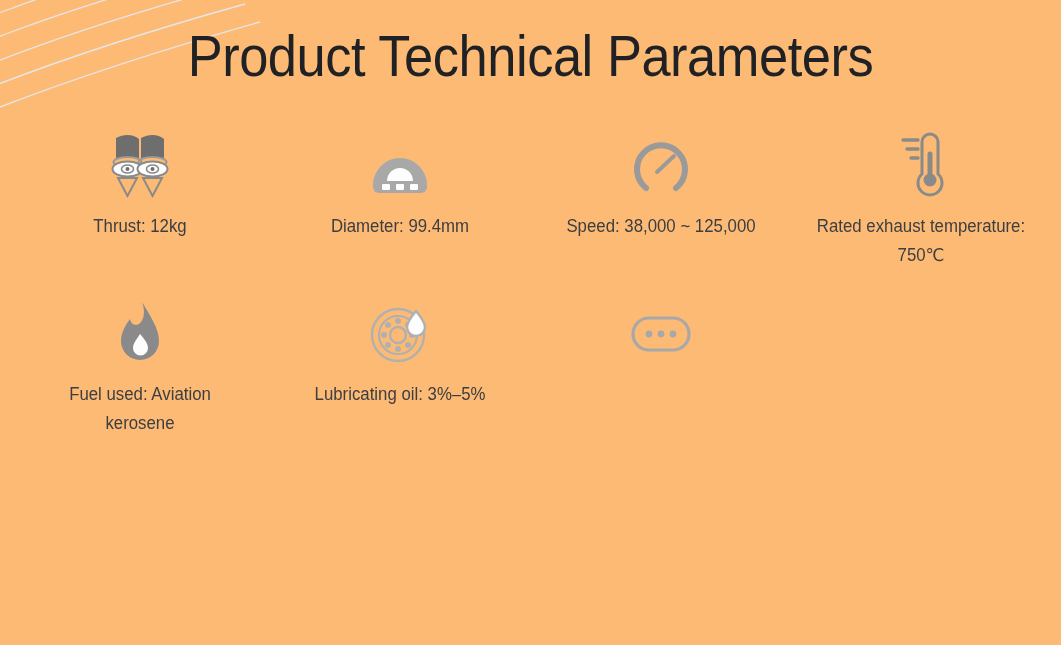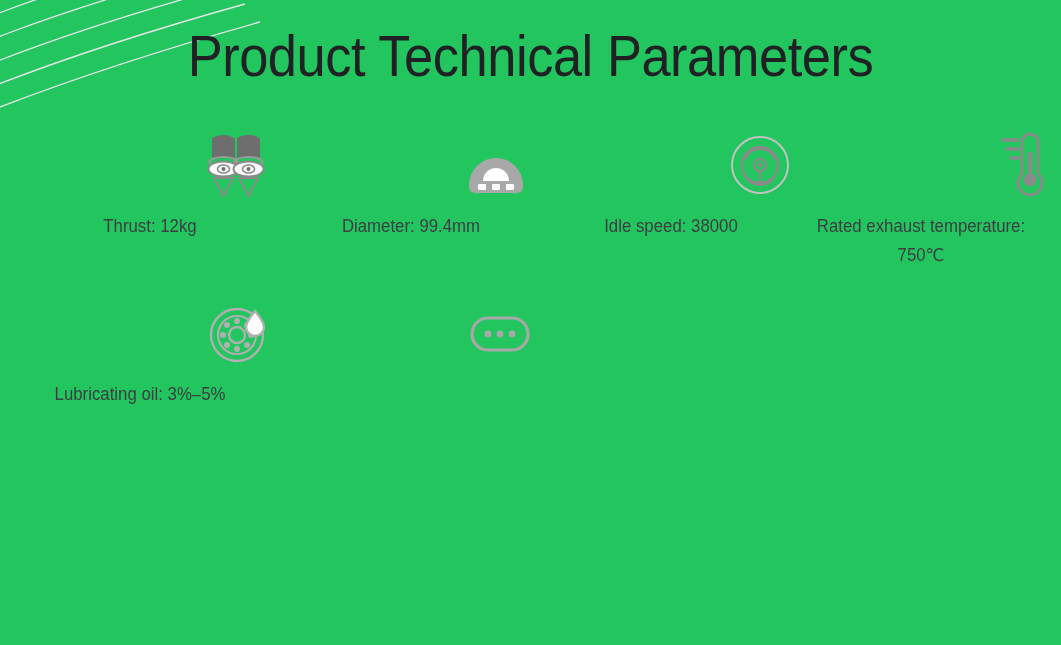--- a/index.html
+++ b/index.html
@@ -4,21 +4,21 @@
 <style>
   html, body {
     margin: 0;
     padding: 0;
     background: #ffffff;
   }
   #page {
     position: relative;
     width: 1061px;
     height: 645px;
-    background: #22c55e;
+    background: #fdba74;
     overflow: hidden;
     font-family: "Liberation Sans", "DejaVu Sans", sans-serif;
   }
 
   
   #deco {
     position: absolute;
     top: -40px;
     left: -130px;
     width: 420px;
@@ -49,21 +49,21 @@
     top: 128px;
     left: 10px;
     width: 1041px;
     display: grid;
     grid-template-columns: repeat(4, 1fr);
     grid-template-rows: 168px 174px 168px;
   }
   .cell {
     display: flex;
     flex-direction: column;
-    align-items: flex-end;
+    align-items: center;
   }
   .icon-wrap {
     height: 74px;
     display: flex;
     align-items: center;
     justify-content: center;
   }
   .cell-label {
     margin-top: 10px;
     width: 240px;
@@ -129,56 +129,63 @@
           <rect x="45" y="47" width="8" height="6" rx="1" fill="#fdfdfd"></rect>
         </svg>
       </div>
       <div class="cell-label">
         <span>Diameter: 99.4mm</span>
       </div>
     </div>
 
 
 
-
     <div class="cell">
       <div class="icon-wrap">
         <svg width="62" height="62" viewBox="0 0 62 62">
-          <circle cx="31" cy="31" r="28" fill="none" stroke="#c2c2c2" stroke-width="2"></circle>
-          <circle cx="31" cy="31" r="18" fill="none" stroke="#8a8a8a" stroke-width="2.4"></circle>
-          <circle cx="31" cy="31" r="6" fill="none" stroke="#8a8a8a" stroke-width="2.4"></circle>
-          <circle cx="31" cy="31" r="2.4" fill="#8a8a8a"></circle>
-          <path d="M31,37 L31,49" stroke="#8a8a8a" stroke-width="2.4"></path>
-          <path d="M17,44 A18,18 0 0,0 45,44" fill="none" stroke="#8a8a8a" stroke-width="2.4"></path>
-          <path d="M15,26 A17,17 0 0,1 47,26" fill="none" stroke="#8a8a8a" stroke-width="2.4"></path>
-        </svg>
-      </div>
-      <div class="cell-label">
-        <span>Idle speed: 38000</span>
-      </div>
-    </div>
+          <path d="M16,54 A24,24 0 1,1 46,54" fill="none" stroke="#9a9a9a" stroke-width="6" stroke-linecap="round"></path>
+          <path d="M27,38 L44,22" fill="none" stroke="#9a9a9a" stroke-width="4" stroke-linecap="round"></path>
+        </svg>
+      </div>
+      <div class="cell-label wide">
+        <span>Speed: 38,000 ~ 125,000</span>
+      </div>
+    </div>
+
 
     <div class="cell">
       <div class="icon-wrap">
         <svg width="60" height="66" viewBox="0 0 60 66">
           <path d="M31,10 A8,8 0 0,1 47,10 L47,42 A12,12 0 1,1 31,42 Z" fill="none" stroke="#8a8a8a" stroke-width="3"></path>
           <path d="M39,22 L39,46" stroke="#8a8a8a" stroke-width="5" stroke-linecap="round"></path>
           <circle cx="39" cy="48" r="6.5" fill="#8a8a8a"></circle>
           <path d="M12,8 L27,8" stroke="#8a8a8a" stroke-width="3.4" stroke-linecap="round"></path>
           <path d="M16,17 L27,17" stroke="#8a8a8a" stroke-width="3.4" stroke-linecap="round"></path>
           <path d="M20,26 L27,26" stroke="#8a8a8a" stroke-width="3.4" stroke-linecap="round"></path>
         </svg>
       </div>
       <div class="cell-label wide">
         <div>Rated exhaust temperature:</div>
         <div>750℃</div>
       </div>
     </div>
 
 
+    <div class="cell">
+      <div class="icon-wrap">
+        <svg width="58" height="66" viewBox="0 0 58 66">
+          <path d="M31,2 C31,2 36,14 30,22 C26,27 20,25 19,19 C13,27 10,34 10,41 A19,19 0 0,0 48,41 C48,28 38,14 31,2 Z" fill="#8a8a8a"></path>
+          <path d="M29,34 C25,40 22,44 22,48 A7.5,7.5 0 0,0 37,48 C37,43 33,39 29,34 Z" fill="#fdfdfd"></path>
+        </svg>
+      </div>
+      <div class="cell-label">
+        <div>Fuel used: Aviation</div>
+        <div>kerosene</div>
+      </div>
+    </div>
 
     <div class="cell">
       <div class="icon-wrap">
         <svg width="62" height="62" viewBox="0 0 62 62">
           <circle cx="29" cy="33" r="26" fill="none" stroke="#b0b0b0" stroke-width="2.4"></circle>
           <circle cx="29" cy="33" r="19" fill="none" stroke="#b0b0b0" stroke-width="2.2"></circle>
           <circle cx="29" cy="33" r="8" fill="none" stroke="#b0b0b0" stroke-width="2.4"></circle>
           <g fill="#b0b0b0">
             <circle cx="29" cy="19" r="3"></circle>
             <circle cx="39" cy="23" r="3"></circle>

